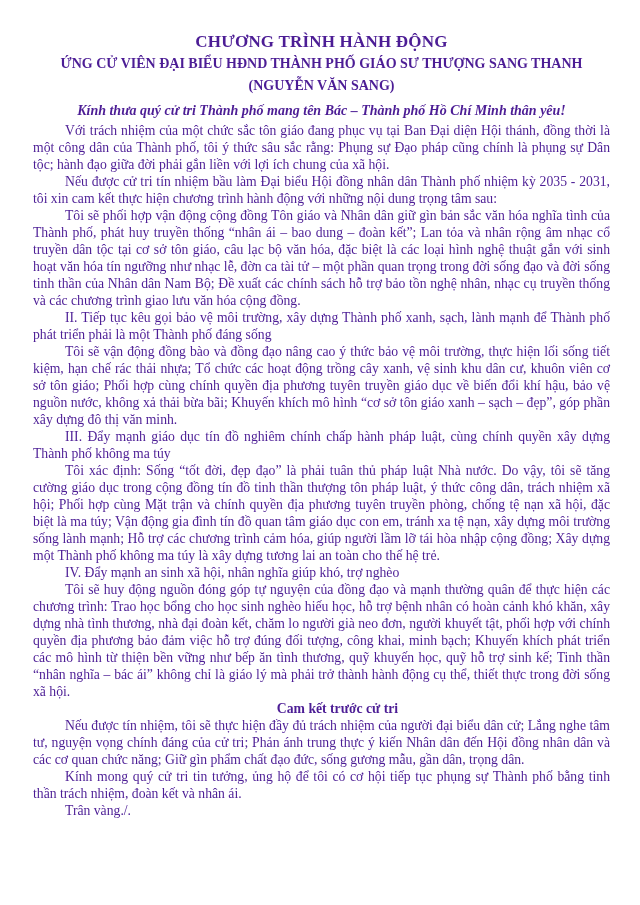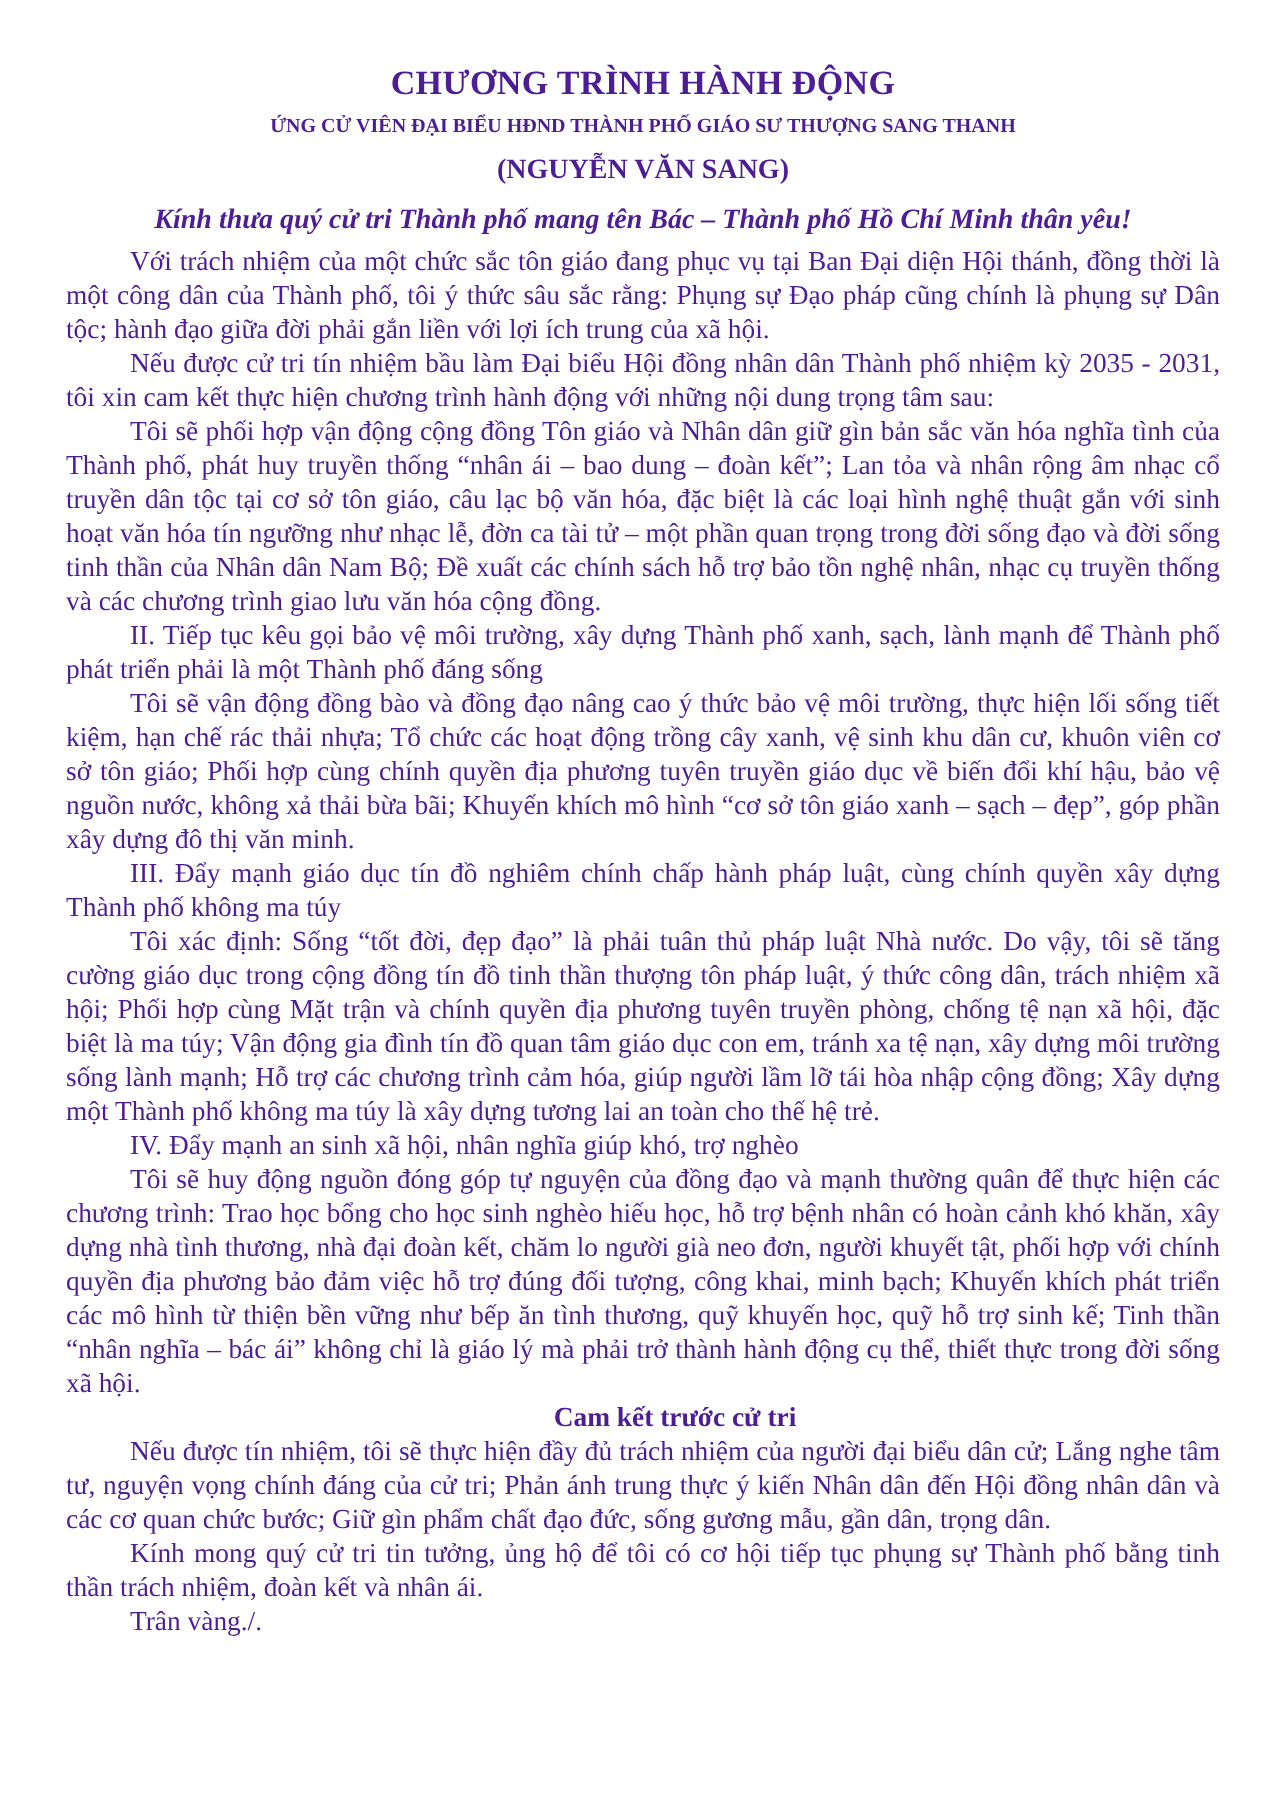--- a/index.html
+++ b/index.html
@@ -21,21 +21,21 @@
   .title-block {
     text-align: center;
     font-weight: bold;
   }
   .title-line-1 {
     font-size: 17px;
     line-height: 23px;
     letter-spacing: 0.2px;
   }
   .title-line-2 {
-    font-size: 10px;
+    font-size: 14px;
     line-height: 22px;
     white-space: nowrap;
   }
   .title-line-3 {
     font-size: 14px;
     line-height: 22px;
   }
   .salutation {
     margin: 5px 0 2px 0;
     text-align: center;
@@ -61,32 +61,32 @@
 
 <div class="page">
   <div class="title-block">
     <div class="title-line-1">CHƯƠNG TRÌNH HÀNH ĐỘNG</div>
     <div class="title-line-2">ỨNG CỬ VIÊN ĐẠI BIỂU HĐND THÀNH PHỐ GIÁO SƯ THƯỢNG SANG THANH</div>
     <div class="title-line-3">(NGUYỄN VĂN SANG)</div>
   </div>
 
   <p class="salutation">Kính thưa quý cử tri Thành phố mang tên Bác – Thành phố Hồ Chí Minh thân yêu!</p>
 
-  <p class="para">Với trách nhiệm của một chức sắc tôn giáo đang phục vụ tại Ban Đại diện Hội thánh, đồng thời là một công dân của Thành phố, tôi ý thức sâu sắc rằng: Phụng sự Đạo pháp cũng chính là phụng sự Dân tộc; hành đạo giữa đời phải gắn liền với lợi ích trung của xã hội.</p>
+  <p class="para">Với trách nhiệm của một chức sắc tôn giáo đang phục vụ tại Ban Đại diện Hội thánh, đồng thời là một công dân của Thành phố, tôi ý thức sâu sắc rằng: Phụng sự Đạo pháp cũng chính là phụng sự Dân tộc; hành đạo giữa đời phải gắn liền với lợi ích chung của xã hội.</p>
   <p class="para">Nếu được cử tri tín nhiệm bầu làm Đại biểu Hội đồng nhân dân Thành phố nhiệm kỳ 2035 - 2031, tôi xin cam kết thực hiện chương trình hành động với những nội dung trọng tâm sau:</p>
 
   <p class="para">Tôi sẽ phối hợp vận động cộng đồng Tôn giáo và Nhân dân giữ gìn bản sắc văn hóa nghĩa tình của Thành phố, phát huy truyền thống “nhân ái – bao dung – đoàn kết”; Lan tỏa và nhân rộng âm nhạc cổ truyền dân tộc tại cơ sở tôn giáo, câu lạc bộ văn hóa, đặc biệt là các loại hình nghệ thuật gắn với sinh hoạt văn hóa tín ngưỡng như nhạc lễ, đờn ca tài tử – một phần quan trọng trong đời sống đạo và đời sống tinh thần của Nhân dân Nam Bộ; Đề xuất các chính sách hỗ trợ bảo tồn nghệ nhân, nhạc cụ truyền thống và các chương trình giao lưu văn hóa cộng đồng.</p>
 
   <p class="para">II. Tiếp tục kêu gọi bảo vệ môi trường, xây dựng Thành phố xanh, sạch, lành mạnh để Thành phố phát triển phải là một Thành phố đáng sống</p>
   <p class="para">Tôi sẽ vận động đồng bào và đồng đạo nâng cao ý thức bảo vệ môi trường, thực hiện lối sống tiết kiệm, hạn chế rác thải nhựa; Tổ chức các hoạt động trồng cây xanh, vệ sinh khu dân cư, khuôn viên cơ sở tôn giáo; Phối hợp cùng chính quyền địa phương tuyên truyền giáo dục về biến đổi khí hậu, bảo vệ nguồn nước, không xả thải bừa bãi; Khuyến khích mô hình “cơ sở tôn giáo xanh – sạch – đẹp”, góp phần xây dựng đô thị văn minh.</p>
 
   <p class="para">III. Đẩy mạnh giáo dục tín đồ nghiêm chính chấp hành pháp luật, cùng chính quyền xây dựng Thành phố không ma túy</p>
   <p class="para">Tôi xác định: Sống “tốt đời, đẹp đạo” là phải tuân thủ pháp luật Nhà nước. Do vậy, tôi sẽ tăng cường giáo dục trong cộng đồng tín đồ tinh thần thượng tôn pháp luật, ý thức công dân, trách nhiệm xã hội; Phối hợp cùng Mặt trận và chính quyền địa phương tuyên truyền phòng, chống tệ nạn xã hội, đặc biệt là ma túy; Vận động gia đình tín đồ quan tâm giáo dục con em, tránh xa tệ nạn, xây dựng môi trường sống lành mạnh; Hỗ trợ các chương trình cảm hóa, giúp người lầm lỡ tái hòa nhập cộng đồng; Xây dựng một Thành phố không ma túy là xây dựng tương lai an toàn cho thế hệ trẻ.</p>
 
   <p class="para">IV. Đẩy mạnh an sinh xã hội, nhân nghĩa giúp khó, trợ nghèo</p>
   <p class="para">Tôi sẽ huy động nguồn đóng góp tự nguyện của đồng đạo và mạnh thường quân để thực hiện các chương trình: Trao học bổng cho học sinh nghèo hiếu học, hỗ trợ bệnh nhân có hoàn cảnh khó khăn, xây dựng nhà tình thương, nhà đại đoàn kết, chăm lo người già neo đơn, người khuyết tật, phối hợp với chính quyền địa phương bảo đảm việc hỗ trợ đúng đối tượng, công khai, minh bạch; Khuyến khích phát triển các mô hình từ thiện bền vững như bếp ăn tình thương, quỹ khuyến học, quỹ hỗ trợ sinh kế; Tinh thần “nhân nghĩa – bác ái” không chỉ là giáo lý mà phải trở thành hành động cụ thể, thiết thực trong đời sống xã hội.</p>
 
   <p class="para bold">Cam kết trước cử tri</p>
-  <p class="para">Nếu được tín nhiệm, tôi sẽ thực hiện đầy đủ trách nhiệm của người đại biểu dân cử; Lắng nghe tâm tư, nguyện vọng chính đáng của cử tri; Phản ánh trung thực ý kiến Nhân dân đến Hội đồng nhân dân và các cơ quan chức bước; Giữ gìn phẩm chất đạo đức, sống gương mẫu, gần dân, trọng dân.</p>
+  <p class="para">Nếu được tín nhiệm, tôi sẽ thực hiện đầy đủ trách nhiệm của người đại biểu dân cử; Lắng nghe tâm tư, nguyện vọng chính đáng của cử tri; Phản ánh trung thực ý kiến Nhân dân đến Hội đồng nhân dân và các cơ quan chức năng; Giữ gìn phẩm chất đạo đức, sống gương mẫu, gần dân, trọng dân.</p>
 
   <p class="para">Kính mong quý cử tri tin tưởng, ủng hộ để tôi có cơ hội tiếp tục phụng sự Thành phố bằng tinh thần trách nhiệm, đoàn kết và nhân ái.</p>
   <p class="para">Trân vàng./.</p>
 </div>
 
 </body></html>

